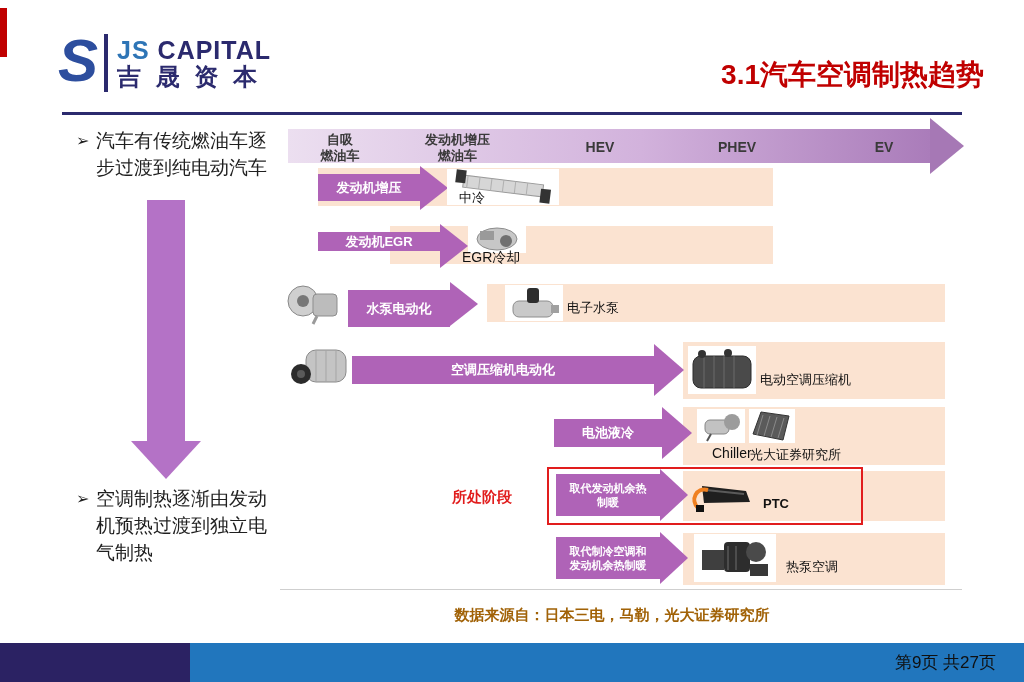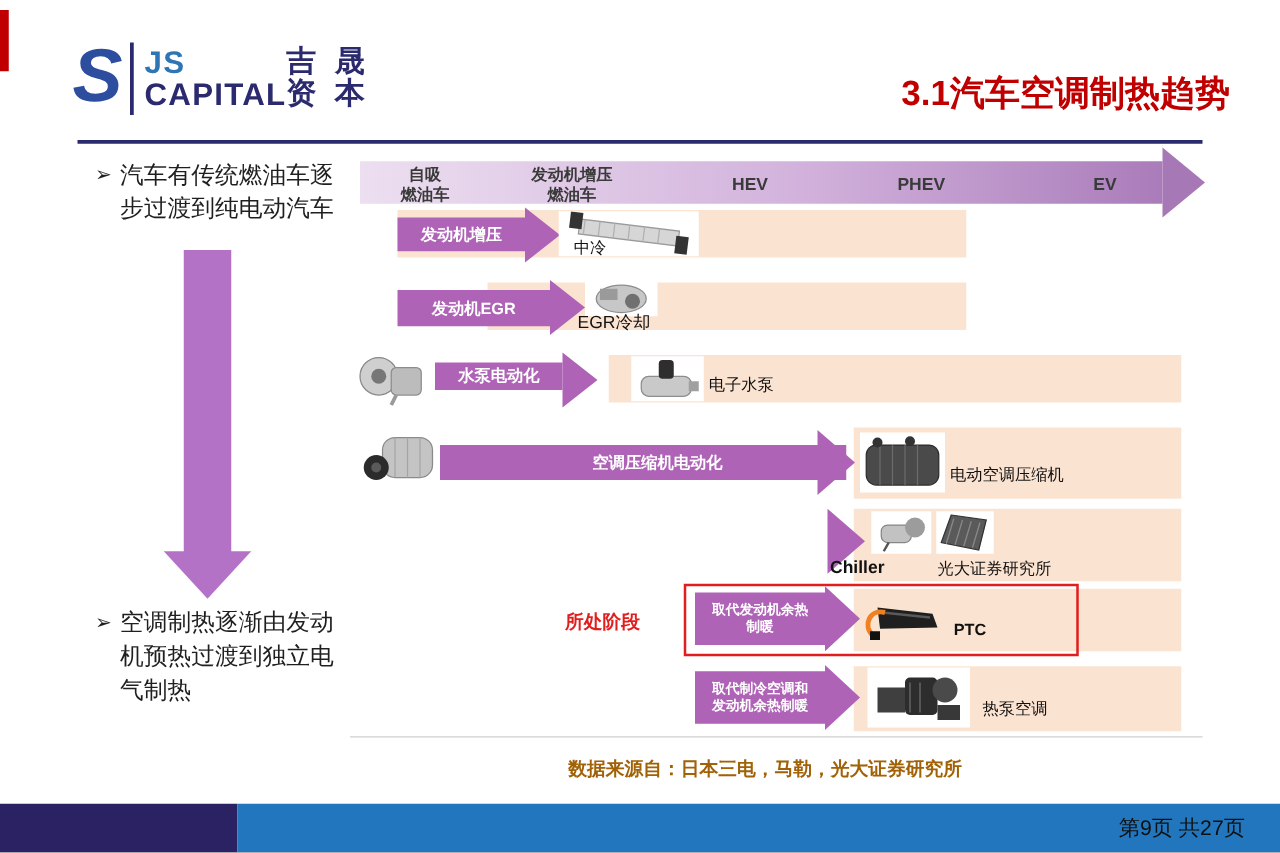--- a/index.html
+++ b/index.html
@@ -5,21 +5,21 @@
   html,body{margin:0;padding:0;background:#888;}
   .slide{position:relative;width:1024px;height:682px;background:#ffffff;
          font-family:"Liberation Sans",sans-serif;overflow:hidden;margin:0 auto;}
   .abs{position:absolute;}
   
   .accent-bar{left:0;top:8px;width:7px;height:49px;background:#c00000;}
   .logo{left:58px;top:20px;width:250px;height:86px;display:flex;align-items:center;}
   .logo-s{font-size:60px;font-weight:800;font-style:italic;color:#2d4e9e;line-height:1;
           transform:translateY(-2px);}
   .logo-div{width:4px;height:58px;background:#2b2a6e;margin:0 9px 0 6px;}
-  .logo-txt{display:flex;flex-direction:row;line-height:1.05;}
+  .logo-txt{display:flex;flex-direction:column;line-height:1.05;}
   .logo-en{font-size:25px;font-weight:800;color:#2b2a6e;letter-spacing:1px;}
   .logo-en .js{color:#2e75b6;}
   .logo-cn{font-size:24px;font-weight:700;color:#2b2a6e;letter-spacing:4px;}
   .slide-title{right:40px;top:56px;font-size:28px;font-weight:700;color:#c00000;}
   .header-rule{left:62px;top:112px;width:900px;height:3px;background:#2b2a6e;}
   
   .bullet{width:208px;display:flex;font-size:19px;color:#1f1f1f;line-height:1.42;}
   .bullet .mk{flex:0 0 20px;font-size:16px;padding-top:2px;color:#1f1f1f;}
   .down-shaft{left:147px;top:200px;width:38px;height:242px;background:#b472c6;}
   .down-head{left:131px;top:441px;width:0;height:0;border-left:35px solid transparent;
@@ -95,92 +95,93 @@
         <line x1="68" y1="11" x2="68" y2="23" stroke="#b0b0b0"></line>
           <line x1="80" y1="11" x2="80" y2="23" stroke="#b0b0b0"></line>
         <rect x="8" y="6" width="10" height="13" fill="#333"></rect>
           <rect x="94" y="15" width="10" height="14" fill="#333"></rect>
       </g>
     </svg>
   </div>
   <div class="abs clab" style="left:459px;top:189px;">中冷</div>
 
   <div class="abs band" style="left:390px;top:226px;width:383px;height:38px;"></div>
-  <div class="abs shaft" style="left:318px;top:232px;width:122px;height:29px;font-size:13px;">发动机EGR</div>
+  <div class="abs shaft" style="left:318px;top:232px;width:122px;height:19px;font-size:13px;">发动机EGR</div>
   <div class="abs head" style="left:440px;top:224px;border-top-width:22px;border-bottom-width:22px;border-left:28px solid #af63b7;"></div>
   <div class="abs imgbox" style="left:468px;top:225px;width:58px;height:28px;">
     <svg width="58" height="28">
       <ellipse cx="29" cy="14" rx="20" ry="11" fill="#c7c7c7" stroke="#8d8d8d"></ellipse>
       <rect x="12" y="6" width="14" height="9" fill="#9a9a9a"></rect>
         <circle cx="38" cy="16" r="6" fill="#707070"></circle>
     </svg>
   </div>
   <div class="abs clab" style="left:462px;top:249px;font-size:14px;">EGR冷却</div>
 
   <div class="abs band" style="left:487px;top:284px;width:458px;height:38px;"></div>
   <svg class="abs" style="left:283px;top:280px;" width="58" height="46">
     <circle cx="20" cy="21" r="15" fill="#cfcfcf" stroke="#888"></circle>
       <circle cx="20" cy="21" r="6" fill="#777"></circle>
     <rect x="30" y="14" width="24" height="22" rx="4" fill="#bcbcbc" stroke="#8d8d8d"></rect>
     <line x1="34" y1="36" x2="30" y2="44" stroke="#9a9a9a" stroke-width="3"></line>
   </svg>
-  <div class="abs shaft" style="left:348px;top:290px;width:102px;height:22px;font-size:13px;">水泵电动化</div>
+  <div class="abs shaft" style="left:348px;top:290px;width:102px;height:37px;font-size:13px;">水泵电动化</div>
   <div class="abs head" style="left:450px;top:282px;border-top-width:22px;border-bottom-width:22px;border-left:28px solid #af63b7;"></div>
   <div class="abs imgbox" style="left:505px;top:285px;width:58px;height:36px;">
     <svg width="58" height="36">
       <rect x="8" y="16" width="40" height="16" rx="6" fill="#c9c9c9" stroke="#8d8d8d"></rect>
       <rect x="22" y="3" width="12" height="15" rx="3" fill="#2e2e2e"></rect>
       <rect x="46" y="20" width="8" height="8" fill="#a0a0a0"></rect>
     </svg>
   </div>
   <div class="abs clab" style="left:567px;top:299px;">电子水泵</div>
 
   <div class="abs band" style="left:683px;top:342px;width:262px;height:57px;"></div>
   <svg class="abs" style="left:288px;top:340px;" width="64" height="52">
     <rect x="18" y="10" width="40" height="32" rx="10" fill="#c4c4c4" stroke="#8a8a8a"></rect>
     <line x1="28" y1="10" x2="28" y2="42" stroke="#a5a5a5"></line>
       <line x1="38" y1="10" x2="38" y2="42" stroke="#a5a5a5"></line>
       <line x1="48" y1="10" x2="48" y2="42" stroke="#a5a5a5"></line>
     <circle cx="13" cy="34" r="10" fill="#2b2b2b"></circle>
       <circle cx="13" cy="34" r="4" fill="#5a5a5a"></circle>
   </svg>
-  <div class="abs shaft" style="left:352px;top:356px;width:302px;height:28px;font-size:13px;padding-left:23px;">空调压缩机电动化</div>
+  <div class="abs shaft" style="left:352px;top:356px;width:302px;height:28px;font-size:13px;">空调压缩机电动化</div>
   <div class="abs head" style="left:654px;top:344px;border-top-width:26px;border-bottom-width:26px;border-left:30px solid #af63b7;"></div>
   <div class="abs imgbox" style="left:688px;top:346px;width:68px;height:48px;">
     <svg width="68" height="48">
       <rect x="5" y="10" width="58" height="32" rx="8" fill="#4a4a4a" stroke="#2c2c2c"></rect>
       <line x1="16" y1="10" x2="16" y2="42" stroke="#6b6b6b"></line>
         <line x1="26" y1="10" x2="26" y2="42" stroke="#6b6b6b"></line>
       <line x1="36" y1="10" x2="36" y2="42" stroke="#6b6b6b"></line>
         <line x1="46" y1="10" x2="46" y2="42" stroke="#6b6b6b"></line>
       <circle cx="14" cy="8" r="4" fill="#333"></circle>
         <circle cx="40" cy="7" r="4" fill="#333"></circle>
     </svg>
   </div>
   <div class="abs clab" style="left:760px;top:371px;">电动空调压缩机</div>
 
   <div class="abs band" style="left:683px;top:407px;width:262px;height:58px;"></div>
+  <div class="abs shaft" style="left:554px;top:419px;width:108px;height:28px;font-size:13px;">电池液冷</div>
   <div class="abs head" style="left:662px;top:407px;border-top-width:26px;border-bottom-width:26px;border-left:30px solid #af63b7;"></div>
   <div class="abs imgbox" style="left:697px;top:409px;width:48px;height:34px;">
     <svg width="48" height="34">
       <rect x="8" y="11" width="24" height="14" rx="5" fill="#c2c2c2" stroke="#868686"></rect>
       <circle cx="35" cy="13" r="8" fill="#9c9c9c"></circle>
         <line x1="14" y1="25" x2="10" y2="32" stroke="#555" stroke-width="2"></line>
     </svg>
   </div>
   <div class="abs imgbox" style="left:749px;top:409px;width:46px;height:34px;">
     <svg width="46" height="34">
       <polygon points="12,3 40,7 34,31 4,25" fill="#5a5a5a" stroke="#333"></polygon>
       <line x1="14" y1="6" x2="8" y2="26" stroke="#8a8a8a"></line>
         <line x1="21" y1="7" x2="15" y2="27" stroke="#8a8a8a"></line>
       <line x1="28" y1="8" x2="22" y2="28" stroke="#8a8a8a"></line>
         <line x1="35" y1="9" x2="29" y2="29" stroke="#8a8a8a"></line>
     </svg>
   </div>
-  <div class="abs clab" style="left:664px;top:445px;font-weight:700;font-size:14px;">Chiller</div>
+  <div class="abs clab" style="left:712px;top:445px;font-weight:400;font-size:14px;">Chiller</div>
   <div class="abs clab" style="left:750px;top:446px;">光大证券研究所</div>
 
   <div class="abs band" style="left:683px;top:471px;width:262px;height:50px;"></div>
   <div class="abs clab" style="left:452px;top:488px;color:#e11d1d;font-weight:700;font-size:15px;">所处阶段</div>
   <div class="abs shaft" style="left:556px;top:474px;width:104px;height:42px;font-size:11px;line-height:1.3;padding:0 10px;box-sizing:border-box;">取代发动机余热制暖</div>
   <div class="abs head" style="left:660px;top:469px;border-top-width:26px;border-bottom-width:26px;border-left:28px solid #af63b7;"></div>
   <svg class="abs" style="left:684px;top:472px;" width="76" height="46">
     <polygon points="18,14 62,19 66,30 20,31" fill="#1f1f1f"></polygon>
     <line x1="22" y1="18" x2="60" y2="22" stroke="#5a5a5a" stroke-width="2"></line>
     <path d="M14,36 C6,28 12,15 24,18" stroke="#f08020" stroke-width="4" fill="none"></path>

